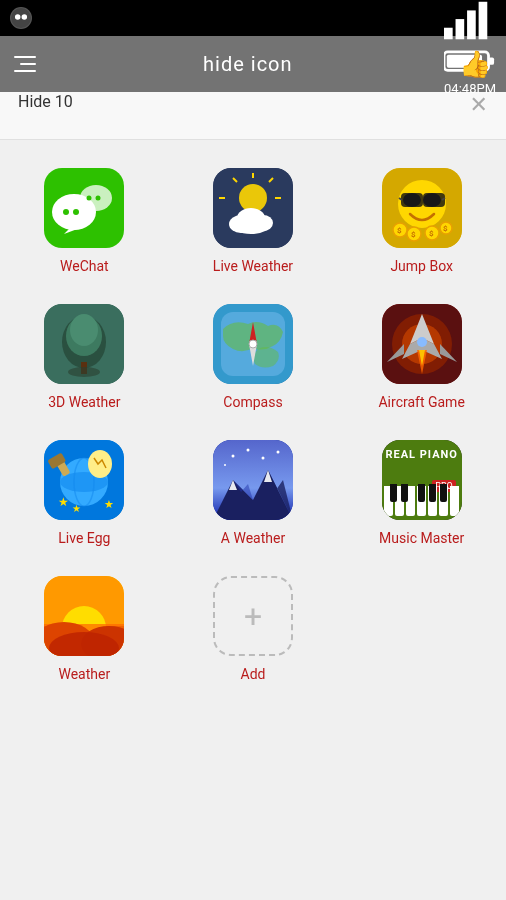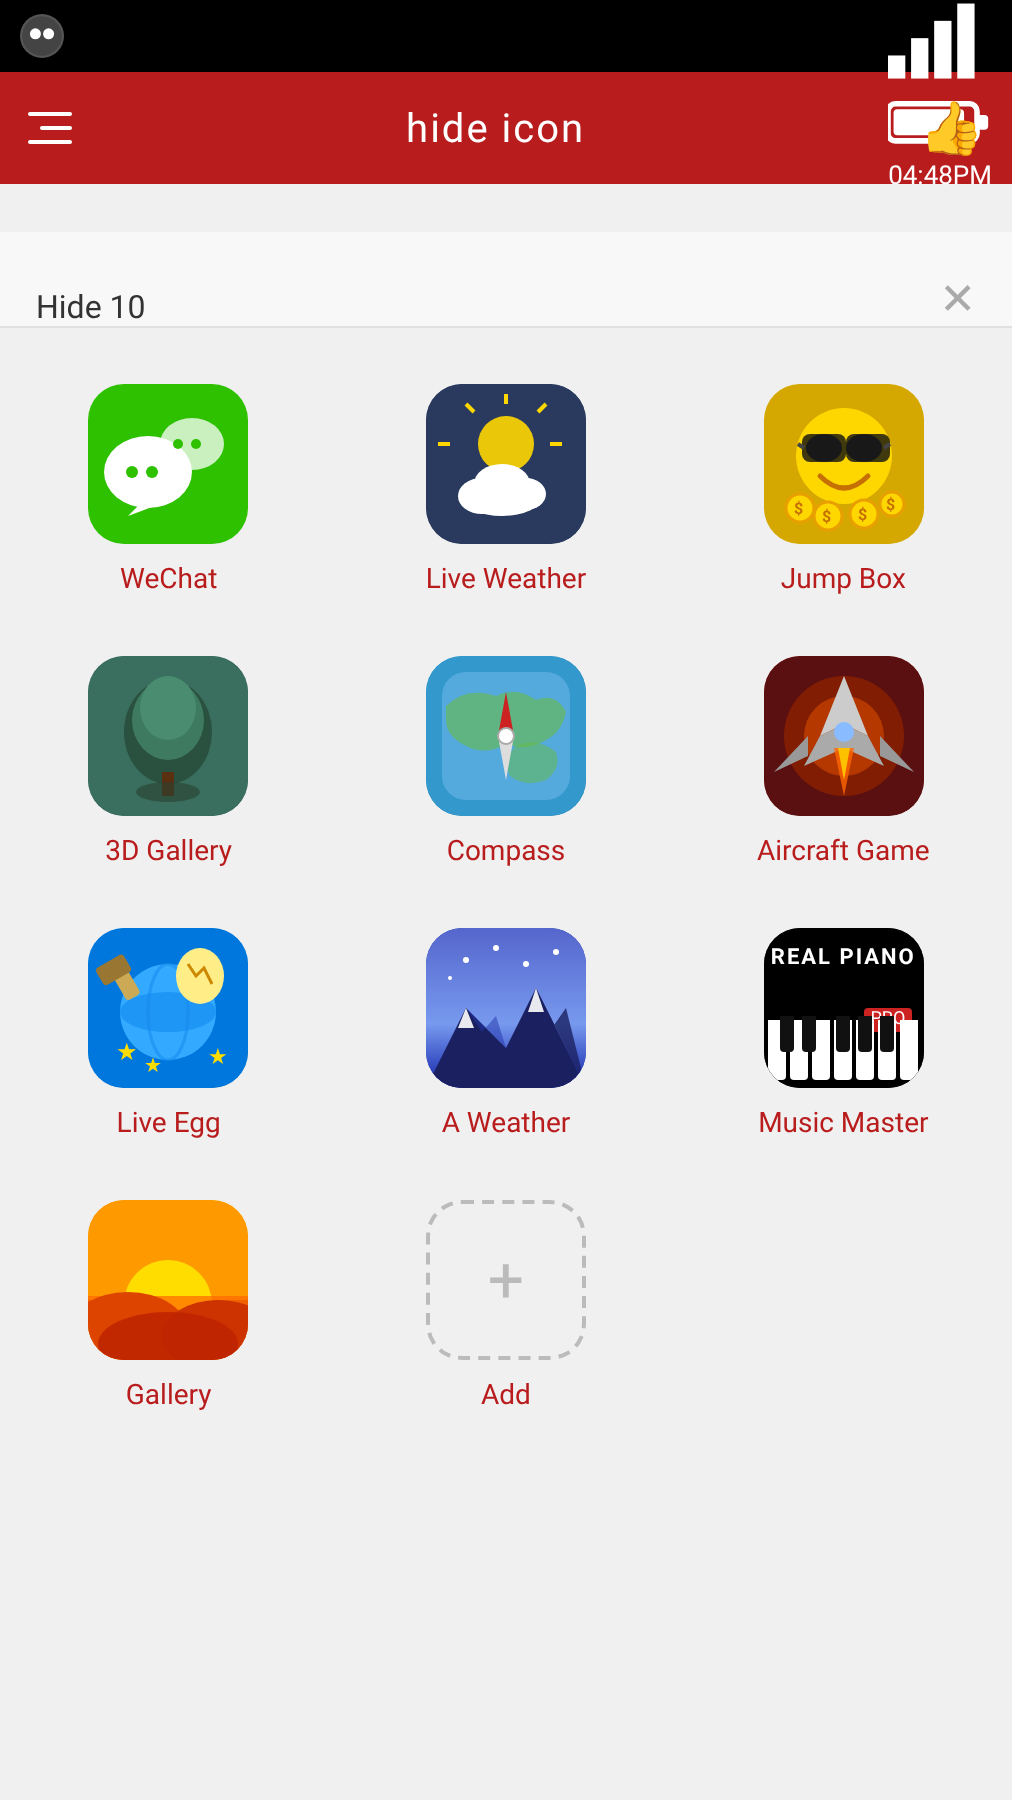--- a/index.html
+++ b/index.html
@@ -31,21 +31,21 @@
       background: #555;
       border-radius: 50%;
       display: flex; align-items: center; justify-content: center;
       font-size: 11px; color: white;
     }
 
     
     .top-bar {
       width: 100%;
       height: 56px;
-      background: #b91c1c;
+      background: #737373;
       display: flex;
       align-items: center;
       justify-content: space-between;
       padding: 0 14px;
     }
     .menu-icon {
       display: flex; flex-direction: column; gap: 5px; cursor: pointer;
     }
     .menu-icon span {
       display: block; background: white; height: 2px; border-radius: 1px;
@@ -59,25 +59,24 @@
     .thumbs-up {
       color: white; font-size: 26px; cursor: pointer;
     }
 
     
     .sub-bar {
       width: 100%;
       height: 48px;
       background: #f8f8f8;
       display: flex;
-      align-items: flex-end;
+      align-items: flex-start;
       justify-content: space-between;
       padding: 0 18px;
       border-bottom: 1px solid #e0e0e0;
-      margin-top: 24px;
     }
     .hide-count { font-size: 16px; color: #333; }
     .close-btn {
       font-size: 22px; color: #aaa; cursor: pointer; font-weight: 300;
     }
 
     
     .app-grid {
       display: grid;
       grid-template-columns: repeat(3, 1fr);
@@ -149,21 +148,21 @@
       margin-bottom: 10px;
     }
     .icon-add .plus { font-size: 32px; color: #bbb; }
 
     
     svg { width: 100%; height: 100%; }
 
     
     .piano-keys {
       width: 100%; height: 100%;
-      background: #000000;
+      background: #4d7c0f;
       display: flex;
       flex-direction: column;
       align-items: center;
       justify-content: flex-end;
       padding-bottom: 4px;
       position: relative;
     }
     .piano-label {
       position: absolute;
       top: 8px; left: 0; right: 0;
@@ -321,21 +320,21 @@
 
         <ellipse cx="40" cy="38" rx="22" ry="26" fill="#2a5040"></ellipse>
         <ellipse cx="40" cy="32" rx="18" ry="20" fill="#3d7a60"></ellipse>
         <ellipse cx="40" cy="26" rx="14" ry="16" fill="#4a8c70"></ellipse>
 
         <rect x="37" y="58" width="6" height="12" fill="#5a3010"></rect>
 
         <ellipse cx="40" cy="68" rx="16" ry="5" fill="#2a4030" opacity="0.6"></ellipse>
       </svg>
     </div>
-    <span class="app-label">3D Gallery</span>
+    <span class="app-label">3D Weather</span>
   </div>
 
   <div class="app-item">
     <div class="app-icon icon-compass">
       <svg viewBox="0 0 80 80" xmlns="http://www.w3.org/2000/svg">
         <rect width="80" height="80" fill="#3399cc" rx="18"></rect>
 
         <rect x="8" y="8" width="64" height="64" rx="12" fill="#55aadd"></rect>
 
         <path d="M10 25 Q20 15 35 20 Q45 15 55 22 Q65 18 70 28 Q68 38 60 42 Q50 48 40 44 Q30 50 20 45 Q10 40 10 32 Z" fill="#66bb44" opacity="0.6"></path>
@@ -463,21 +462,21 @@
         <rect x="0" y="50" width="80" height="30" fill="#cc5500" rx="0"></rect>
         <circle cx="40" cy="52" r="22" fill="#ffdd00"></circle>
 
         <rect x="0" y="48" width="80" height="8" fill="#ff6600" opacity="0.7"></rect>
 
         <ellipse cx="20" cy="66" rx="30" ry="20" fill="#dd4400"></ellipse>
         <ellipse cx="65" cy="68" rx="28" ry="18" fill="#cc3300"></ellipse>
         <ellipse cx="40" cy="72" rx="35" ry="16" fill="#bb2200" opacity="0.8"></ellipse>
       </svg>
     </div>
-    <span class="app-label">Gallery</span>
+    <span class="app-label">Weather</span>
   </div>
 
   <div class="app-item">
     <div class="icon-add">
       <span class="plus">+</span>
     </div>
     <span class="app-label">Add</span>
   </div>
 
 </div>

